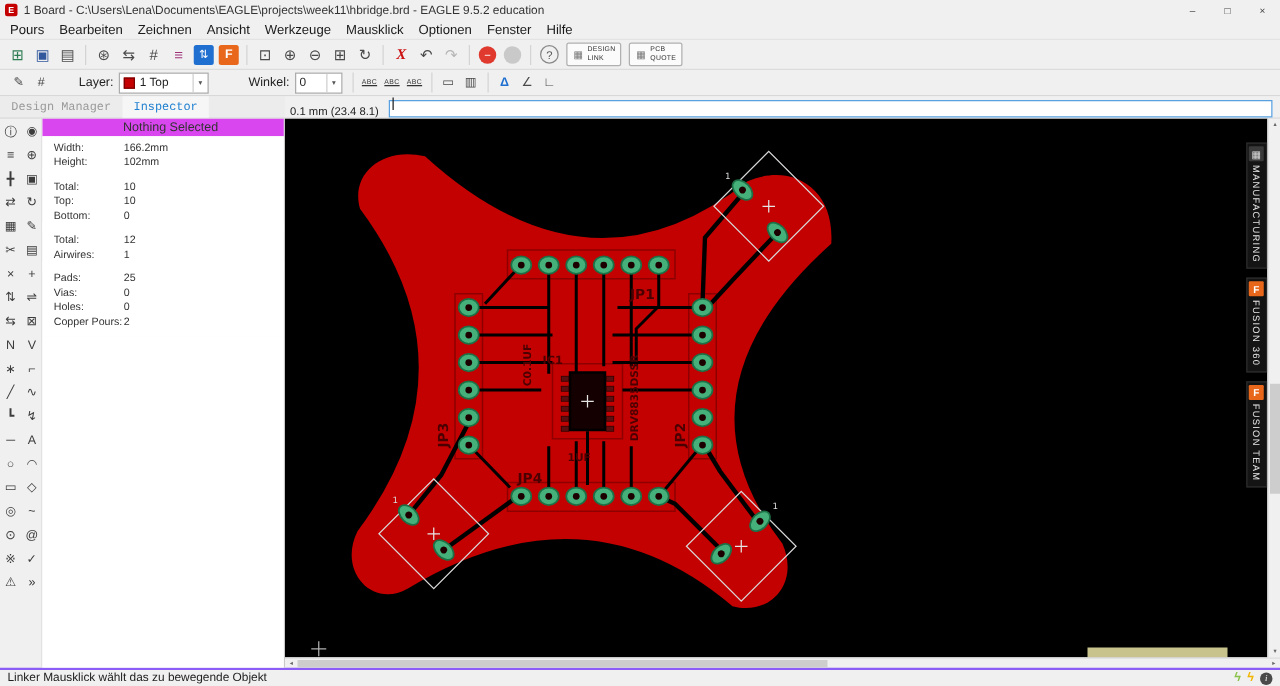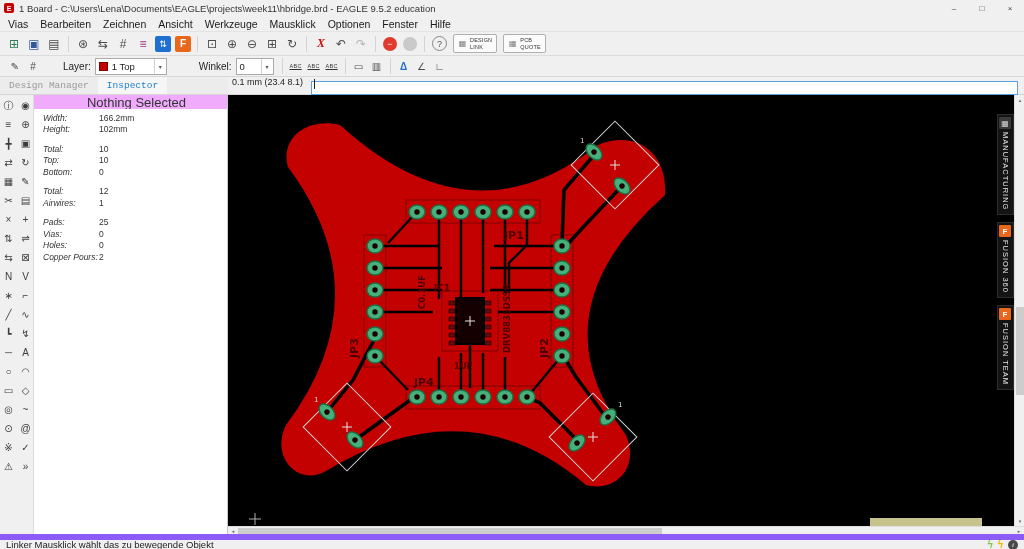--- a/index.html
+++ b/index.html
@@ -36,38 +36,38 @@
   .pbtn.blue { color:#1f6fd0; font-weight:bold; }
   .dd { height:17px; background:#fff; border:1px solid #ababab; display:flex; align-items:center; font-size:9.5px; padding-left:3px; margin:0 4px; }
   .dd .caret { border-left:1px solid #d0d0d0; height:100%; width:12px; display:flex; align-items:center; justify-content:center; font-size:6px; color:#555; margin-left:4px; }
   .swatch { width:9px; height:9px; background:#c40000; border:1px solid #7a0000; margin-right:4px; }
 
   
   .band { height:18px; display:flex; }
   .band-left { width:228px; background:#ececec; border-bottom:1px solid #d5d5d5; display:flex; align-items:center; }
   .tab { padding:0 9px; font-size:9.5px; color:#9a9a9a; height:100%; display:flex; align-items:center;font-family:Liberation Mono, monospace; }
   .tab.active { color:#1f7fd0; background:#f6f6f6; border-bottom:1px solid #f6f6f6; }
-  .band-right { flex:1; background:#f0f0f0; border-bottom:1px solid #d5d5d5; display:flex; align-items:flex-start; padding:0 6px 0 4px; }
+  .band-right { flex:1; background:#f0f0f0; border-bottom:1px solid #d5d5d5; display:flex; align-items:flex-end; padding:0 6px 0 4px; }
   .coords { font-size:9px; color:#222; white-space:nowrap; margin-right:8px; }
   .cmdwrap { flex:1; position:relative; }
   .cmd { width:100%; height:14px; border:1px solid #58a0e0; font-size:10px; padding:0 3px; outline:none; background:#fff; }
   .caretline { position:absolute; left:3px; top:2px; width:1px; height:10px; background:#222; }
 
   
   .main { display:flex; height:439px; }
   .toolcol { width:34px; background:#f0f0f0; border-right:1px solid #ddd; display:grid; grid-template-columns:15px 15px; gap:4px 2px; align-content:start; padding:3px 0 0 1px; }
   .tool { width:15px; height:15px; display:flex; align-items:center; justify-content:center; font-size:10px; color:#3c3c3c; }
 
   .inspector { width:194px; background:#fafafa; border-right:1px solid #c8c8c8; font-size:8.5px; color:#2c2c2c; display:flex; flex-direction:column; }
-  .nothing { height:14px; background:#f0abfc; display:flex; align-items:center; justify-content:center; font-size:13px; color:#333;padding-left:12px; }
+  .nothing { height:14px; background:#d946ef; display:flex; align-items:center; justify-content:center; font-size:10px; color:#333;padding-left:12px; }
   .binfo-h { height:16px; background:#ffffff; display:flex; align-items:center; gap:5px; padding-left:6px; font-weight:bold; font-size:9px; border-bottom:1px solid #efefef; }
   .binfo-h .tri { font-size:6px; color:#444; }
   .irows { background:#fff; padding:3px 0 6px 0; }
   .irow { display:flex; height:11.5px; align-items:center; padding-left:9px; }
-  .ilbl { width:56px; color:#333;font-style:italic; }
+  .ilbl { width:56px; color:#333; }
   .ival { color:#333; }
   .igap { height:8px; background:#fff; }
   .ifill { flex:1; background:#fff; }
 
   .canvascol { flex:1; display:flex; flex-direction:column; }
   .canvasrow { height:431px; display:flex; }
   .canvas { width:768px; height:431px; position:relative; background:#000; }
   .canvas svg { position:absolute; left:0; top:0; }
   .toast { position:absolute; right:14px; bottom:0; width:112px; height:8px; background:#ded89c; opacity:.9; }
 
@@ -79,21 +79,21 @@
   .vtext { writing-mode:vertical-rl; font-size:7.5px; color:#e6e6e6; letter-spacing:1px; white-space:nowrap; }
 
   .vscroll { width:10px; background:#f0f0f0; position:relative; border-left:1px solid #ddd; }
   .vscroll .arr { position:absolute; left:0; width:10px; height:10px; display:flex; align-items:center; justify-content:center; font-size:5px; color:#666; }
   .vscroll .thumb { position:absolute; left:1px; width:8px; top:212px; height:88px; background:#cdcdcd; }
   .hscroll { height:8px; background:#f0f0f0; position:relative; border-top:1px solid #ddd; }
   .hscroll .arr { position:absolute; top:0; width:10px; height:8px; display:flex; align-items:center; justify-content:center; font-size:5px; color:#666; }
   .hscroll .thumb { position:absolute; top:1px; left:10px; width:424px; height:6px; background:#cdcdcd; }
 
   
-  .statusbar { height:15px; background:#f0f0f0; border-top:6px solid #8b5cf6; display:flex; align-items:center; font-size:9.5px; color:#222; padding:0 6px; }
+  .statusbar { height:15px; background:#f0f0f0; border-top:2px solid #8b5cf6; display:flex; align-items:center; font-size:9.5px; color:#222; padding:0 6px; }
   .statusbar .right { margin-left:auto; display:flex; align-items:center; gap:5px; }
   .bolt { color:#8bc34a; font-size:10px; font-weight:bold; }
   .bolt.y { color:#f2b600; }
   .infodot { width:10px; height:10px; border-radius:50%; background:#4a4a4a; color:#fff; font-size:7px; display:flex; align-items:center; justify-content:center; font-style:italic; font-family:"Liberation Serif",serif; }
 
   
   .silk { font-family:"DejaVu Sans",sans-serif; font-weight:bold; fill:#4a0000; }
   .wsilk { font-family:"DejaVu Sans",sans-serif; fill:#dddddd; }
 </style>
 </head>
@@ -103,21 +103,21 @@
   <div class="appicon">E</div>
   <div>1 Board - C:\Users\Lena\Documents\EAGLE\projects\week11\hbridge.brd - EAGLE 9.5.2 education</div>
   <div class="winbtns">
     <div class="winbtn">–</div>
     <div class="winbtn">□</div>
     <div class="winbtn">×</div>
   </div>
 </div>
 
 <div class="menubar">
-  <div class="menuitem">Vias</div>
+  <div class="menuitem">Pours</div>
   <div class="menuitem">Bearbeiten</div>
   <div class="menuitem">Zeichnen</div>
   <div class="menuitem">Ansicht</div>
   <div class="menuitem">Werkzeuge</div>
   <div class="menuitem">Mausklick</div>
   <div class="menuitem">Optionen</div>
   <div class="menuitem">Fenster</div>
   <div class="menuitem">Hilfe</div>
 </div>
 

